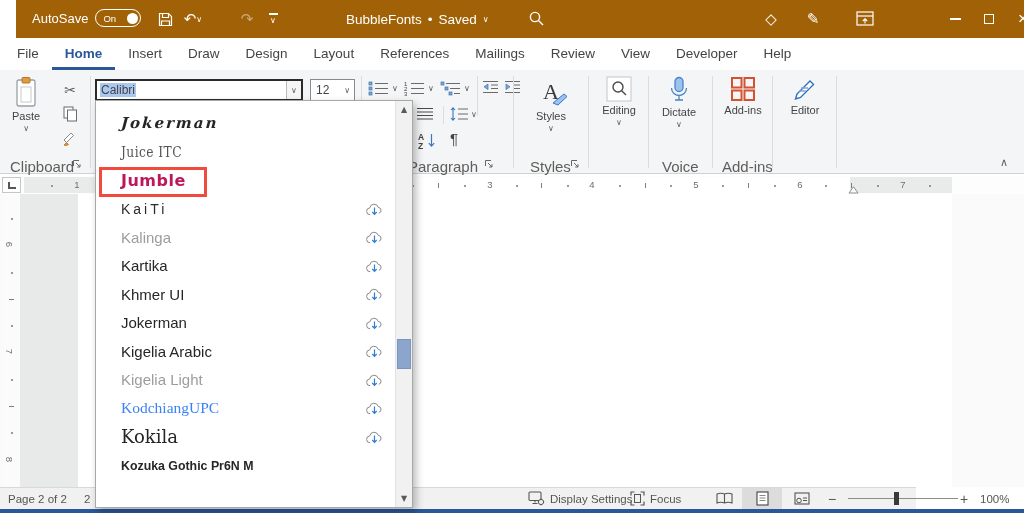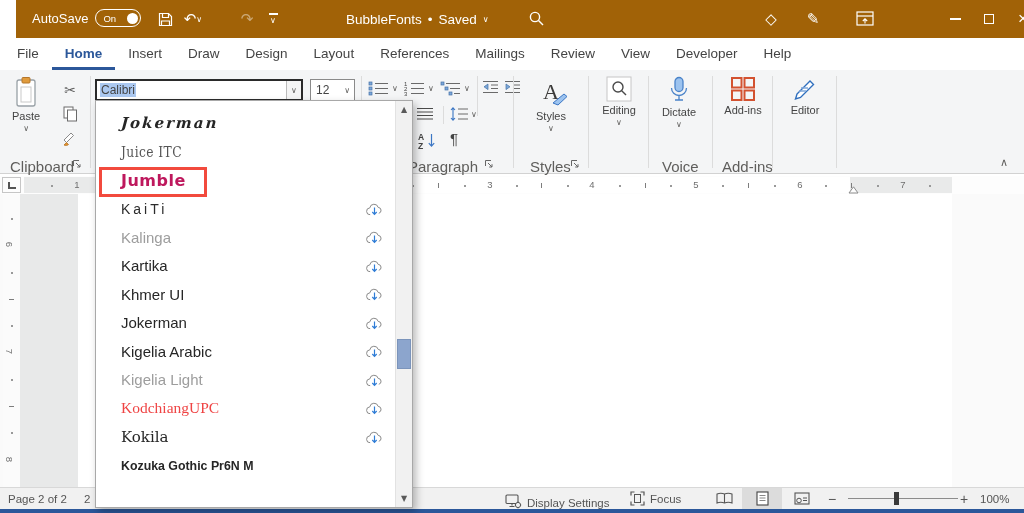--- a/index.html
+++ b/index.html
@@ -66,21 +66,21 @@
   
   #doc-area { position:absolute; left:0; top:194px; width:1024px; height:293px; background:#fafafa; }
   #vruler { position:absolute; left:3px; top:0; width:17px; height:293px; background:#fbfbfb; }
   .vtick-half { position:absolute; left:6px; width:5px; height:1px; background:#7d7d7d; }
   .vtick-dot  { position:absolute; left:8px; width:2px; height:2px; background:#999; }
   .vnum { position:absolute; left:4px; font-size:9.5px; color:#6e6e6e; transform:rotate(90deg); }
   #page-gutter { position:absolute; left:20px; top:0; width:58px; height:293px; background:#e8e9e9; }
   #page { position:absolute; left:78px; top:0; width:874px; height:293px; background:#fff; }
 
   
-  #statusbar { position:absolute; left:0; top:487px; width:1024px; height:22px; background:#f1f1f1;
+  #statusbar { position:absolute; left:0; top:487px; width:916px; height:22px; background:#f1f1f1;
                border-top:1px solid #d8d8d8; font-size:11.5px; color:#555; }
   .sb-item { position:absolute; top:0; height:21px; display:flex; align-items:center; gap:5px; }
   #view-print-wrap { background:#dcdcdc; }
   #zoom-track { position:absolute; left:848px; top:10px; width:110px; height:1px; background:#8c8c8c; }
   #zoom-handle { position:absolute; left:894px; top:4px; width:5px; height:13px; background:#3a3a3a; }
   #window-bottom { position:absolute; left:0; top:509px; width:1024px; height:4px; background:#2b579a; }
 
   
   #font-dropdown { position:absolute; left:95px; top:100px; width:318px; height:408px;
                    background:#fff; border:1px solid #a8a8a8; box-shadow:3px 4px 8px rgba(0,0,0,.28);
@@ -93,22 +93,22 @@
   .f-jokerman .fname { font-family:"DejaVu Serif", serif; font-style:italic; font-weight:bold;
                        letter-spacing:2px; font-size:15px; transform:skewX(-4deg); }
   .f-juice-itc .fname { font-family:"DejaVu Serif", serif; font-size:15px; letter-spacing:.5px;
                         color:#555; transform:scaleX(.82); transform-origin:left; }
   .f-jumble .fname { font-family:"DejaVu Sans", sans-serif; font-weight:800; font-size:16px;
                      color:#be185d; letter-spacing:.5px; }
   .f-kaiti .fname { font-size:14px; letter-spacing:3px; color:#2c2c2c; }
   .f-kalinga .fname, .f-kartika .fname, .f-khmer-ui .fname { font-size:15px; }
   .f-kigelia .fname, .f-kigelia-arabic .fname, .f-kigelia-arabic-light .fname,
   .f-kigelia-light .fname { font-family:"Liberation Sans", sans-serif; font-size:15px; }
-  .f-kodchiangupc .fname { font-family:"Liberation Serif", serif; font-size:15.5px; color:#ef4444; }
-  .f-kokila .fname { font-family:"DejaVu Serif", serif; font-size:15px; }
+  .f-kodchiangupc .fname { font-family:"Liberation Serif", serif; font-size:15.5px; color:#3b82f6; }
+  .f-kokila .fname { font-family:"DejaVu Serif", serif; font-size:18px; }
   .f-kozuka .fname { font-size:13px; font-weight:700; transform:scaleX(.95); transform-origin:left; }
   #dd-scrollbar { position:absolute; right:0; top:0; width:17px; height:100%;
                   background:#f1f1f1; border-left:1px solid #e2e2e2; }
   .sb-arrow { position:absolute; left:0; width:16px; height:17px; background:#f1f1f1;
               display:flex; align-items:center; justify-content:center;
               font-size:8px; color:#5a5a5a; font-family:"DejaVu Sans", sans-serif; }
   #dd-thumb { position:absolute; left:1px; top:238px; width:14px; height:30px;
               background:#8ca5cd; border:1px solid #7b94bb; }
   #annotation-box { position:absolute; left:99px; top:167px; width:108px; height:30px;
                     border:3px solid #f24a3d; z-index:30; pointer-events:none; }
@@ -480,21 +480,21 @@
     </div>
 </div>
 
 <div id="statusbar">
   <div class="sb-item" style="left:8px;">
     <span>Page 2 of 2</span>
   </div>
   <div class="sb-item" style="left:84px;">
     <span>2</span>
   </div>
-  <div class="sb-item" style="left:505px;align-items:flex-end;">
+  <div class="sb-item" style="left:528px;">
     <svg width="17" height="15" viewBox="0 0 17 15">
         <rect x="1" y="1" width="12" height="8.5" rx="1" fill="none" stroke="#555" stroke-width="1.1"></rect>
         <path d="M7 9.5 v2 M4.5 12.5 h5" stroke="#555" stroke-width="1.1"></path>
         <circle cx="13" cy="11" r="2.6" fill="#f1f1f1" stroke="#555" stroke-width="1"></circle>
         <path d="M13 7.6 v1 M13 13.4 v1 M9.8 11 h1 M15.2 11 h1" stroke="#555" stroke-width="1"></path>
       </svg>
     <span>Display Settings</span>
   </div>
   <div class="sb-item" style="left:630px;">
     <svg width="15" height="15" viewBox="0 0 15 15">

